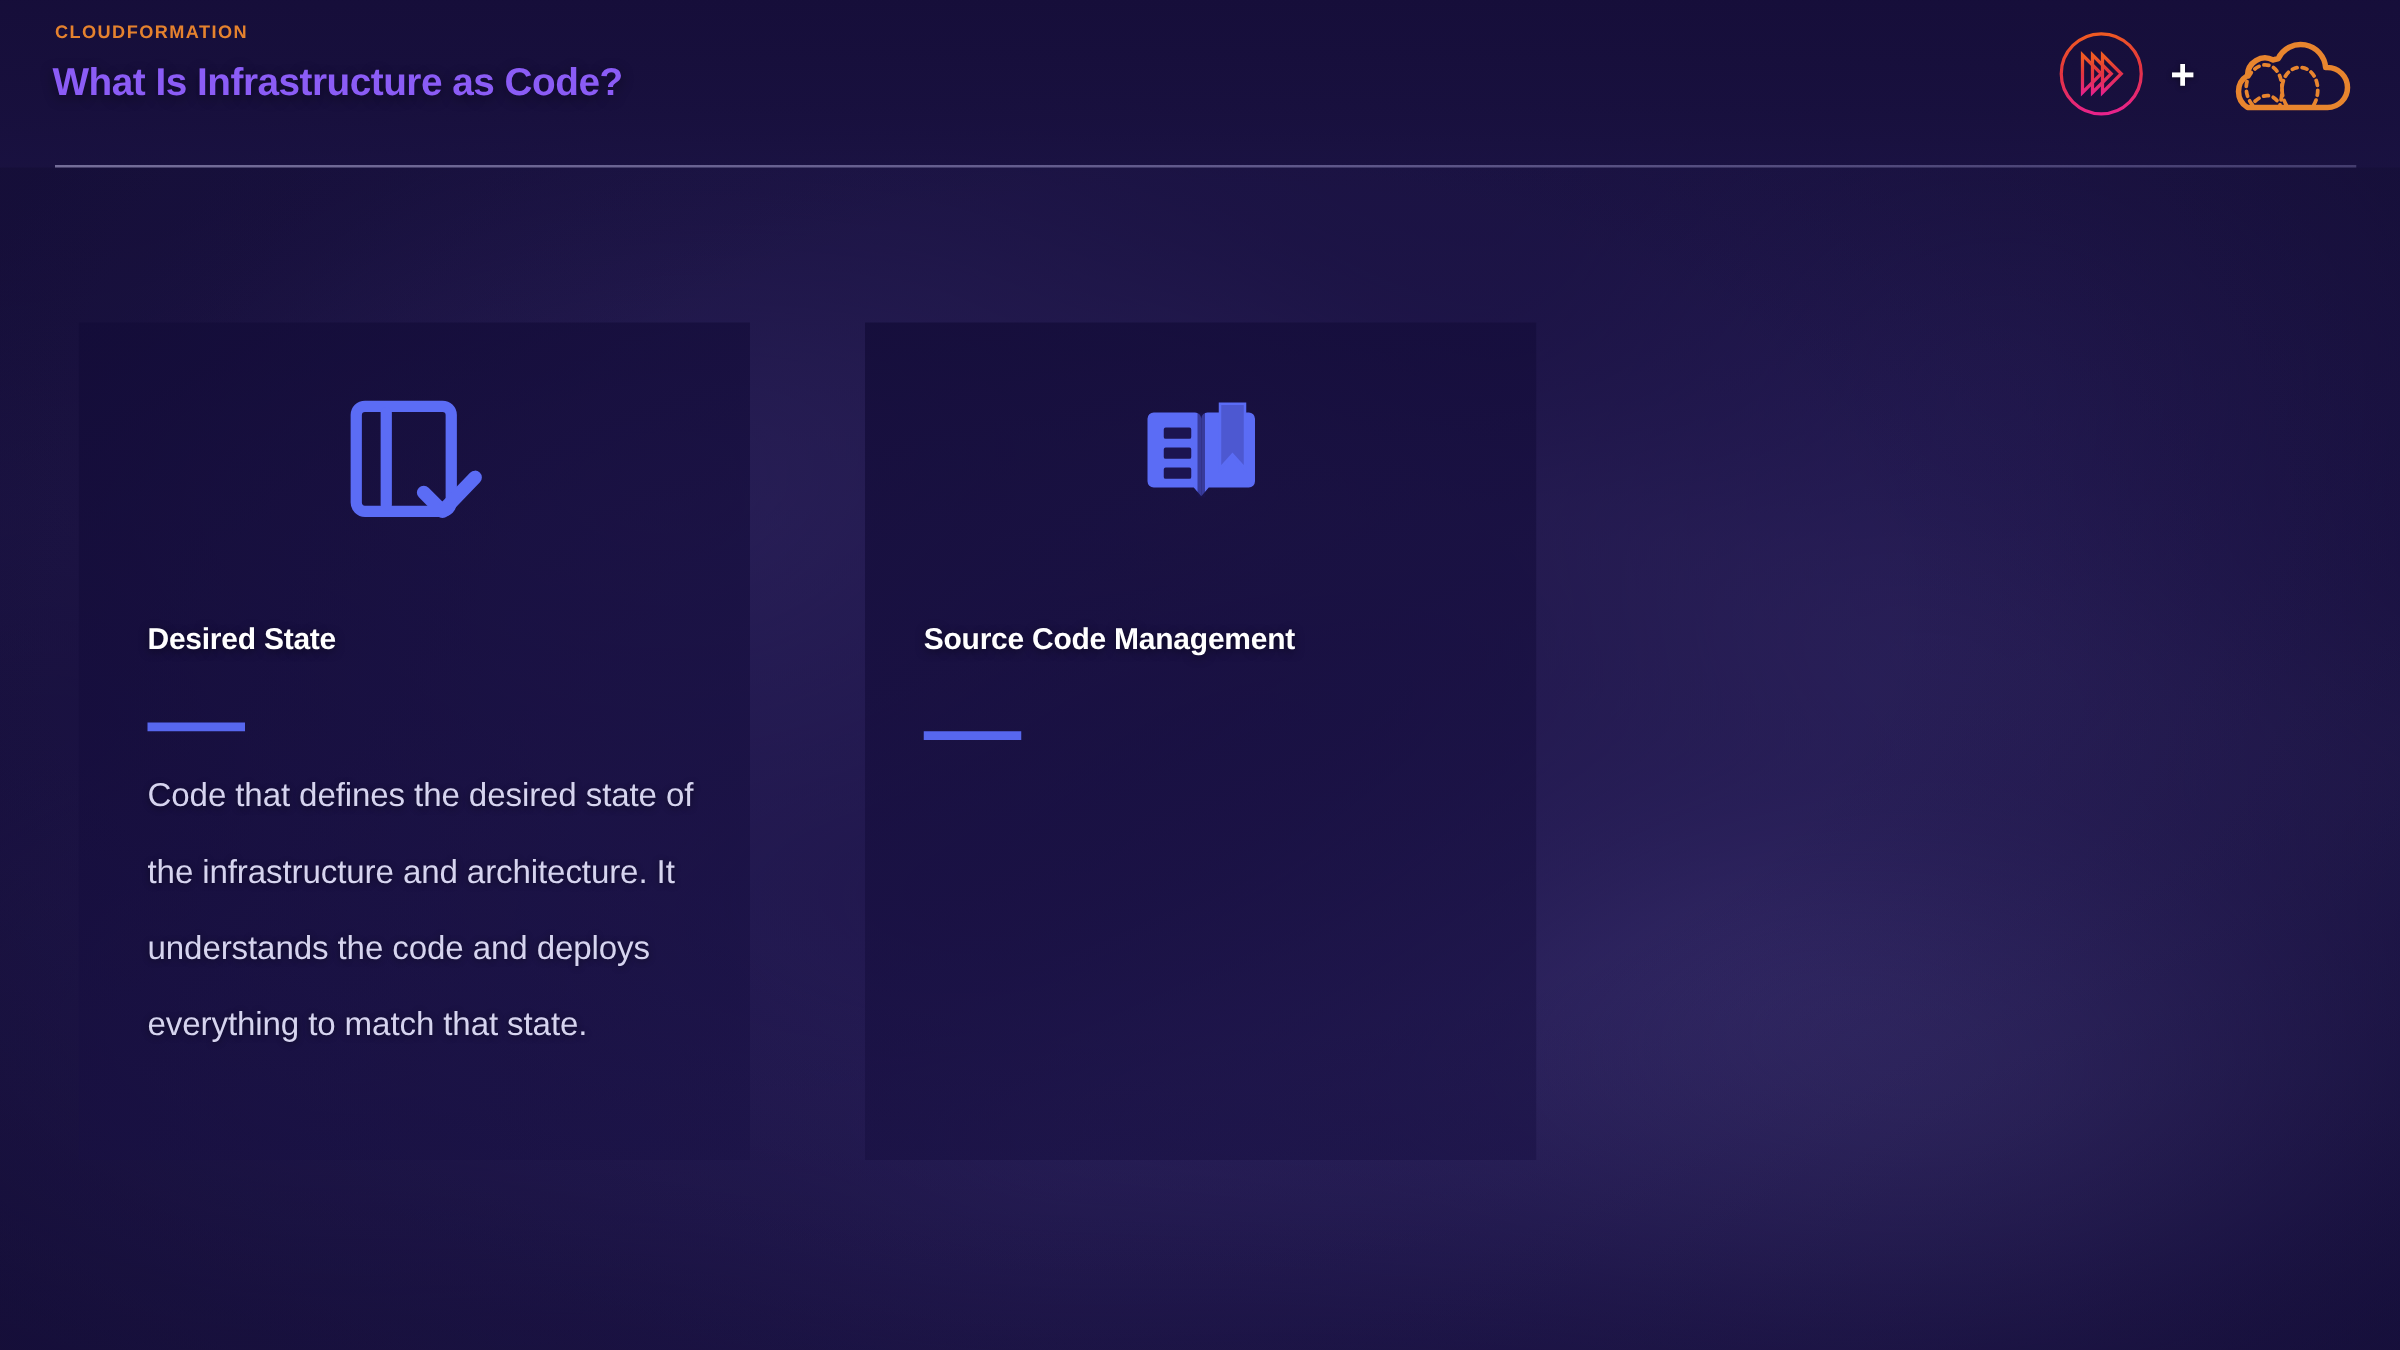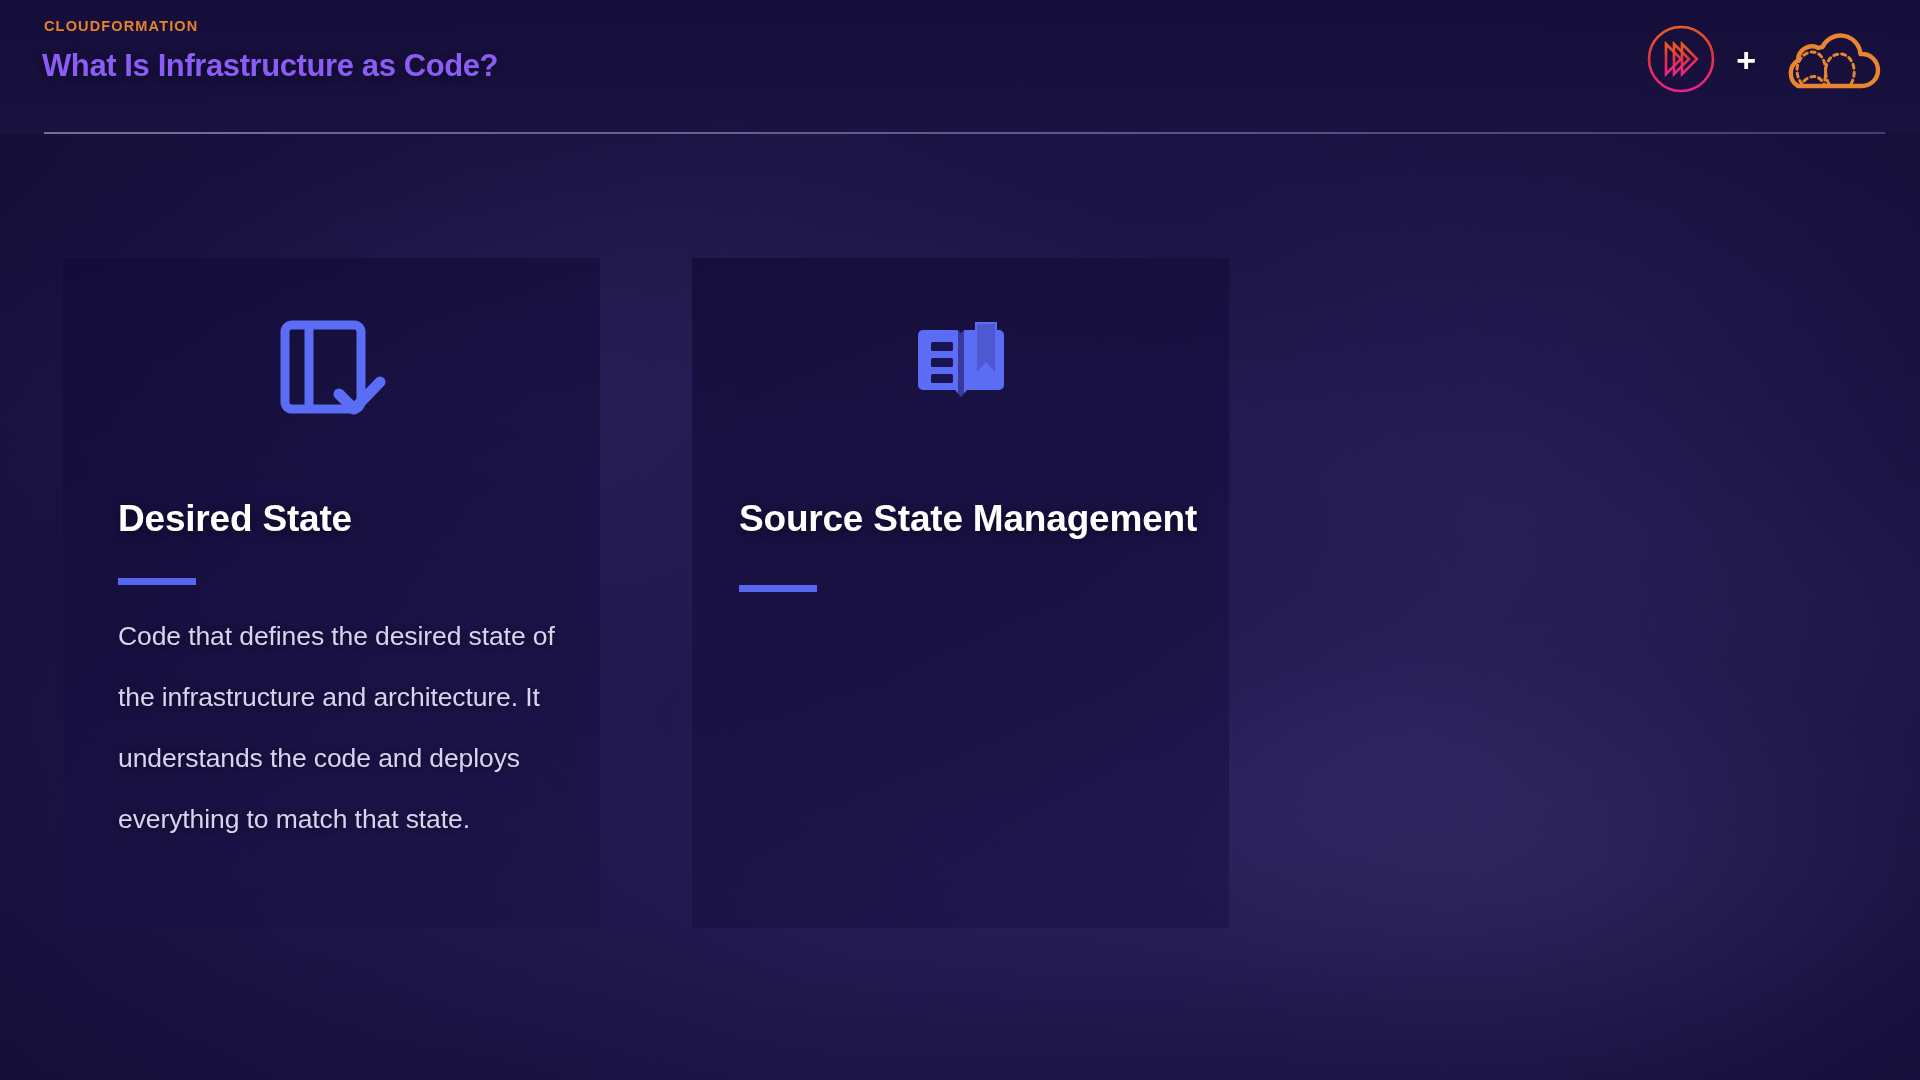--- a/index.html
+++ b/index.html
@@ -128,21 +128,21 @@
   .card-icon {
     position:absolute; top:58px;
     left:0; right:0;
     display:flex; justify-content:center;
   }
   .card-icon svg { display:block; }
 
   .card-title {
     position:absolute; top:240px;
     left:55px; right:30px;
-    font-size:37px; font-weight:bold;
+    font-size:24px; font-weight:bold;
     color:#ffffff;
     letter-spacing:-0.2px;
     text-shadow:0 2px 8px rgba(0,0,0,.5);
   }
   .card-rule {
     position:absolute; top:320px; left:55px;
     width:78px; height:7px;
     background:#5767ef;
   }
   .card-body {
@@ -245,19 +245,19 @@
         <rect x="20" y="42" width="22" height="9" rx="1.5" fill="#1c1450"></rect>
         <rect x="20" y="58" width="22" height="9" rx="1.5" fill="#1c1450"></rect>
 
         <rect x="47" y="14" width="6" height="68" fill="#1c1450" opacity="0.55"></rect>
 
         <path d="M64 6 h22 v56 l-11 -13 l-11 13 z" fill="#5b6cf5"></path>
         <path d="M66 8 h18 v48 l-9 -10 l-9 10 z" fill="#1c1450" opacity="0.22"></path>
       </svg>
     </div>
 
-    <div class="card-title">Source State Management</div>
+    <div class="card-title">Source Code Management</div>
 
     <div class="card-rule"></div>
 
   </div>
 
 </div>
 
 </body></html>

